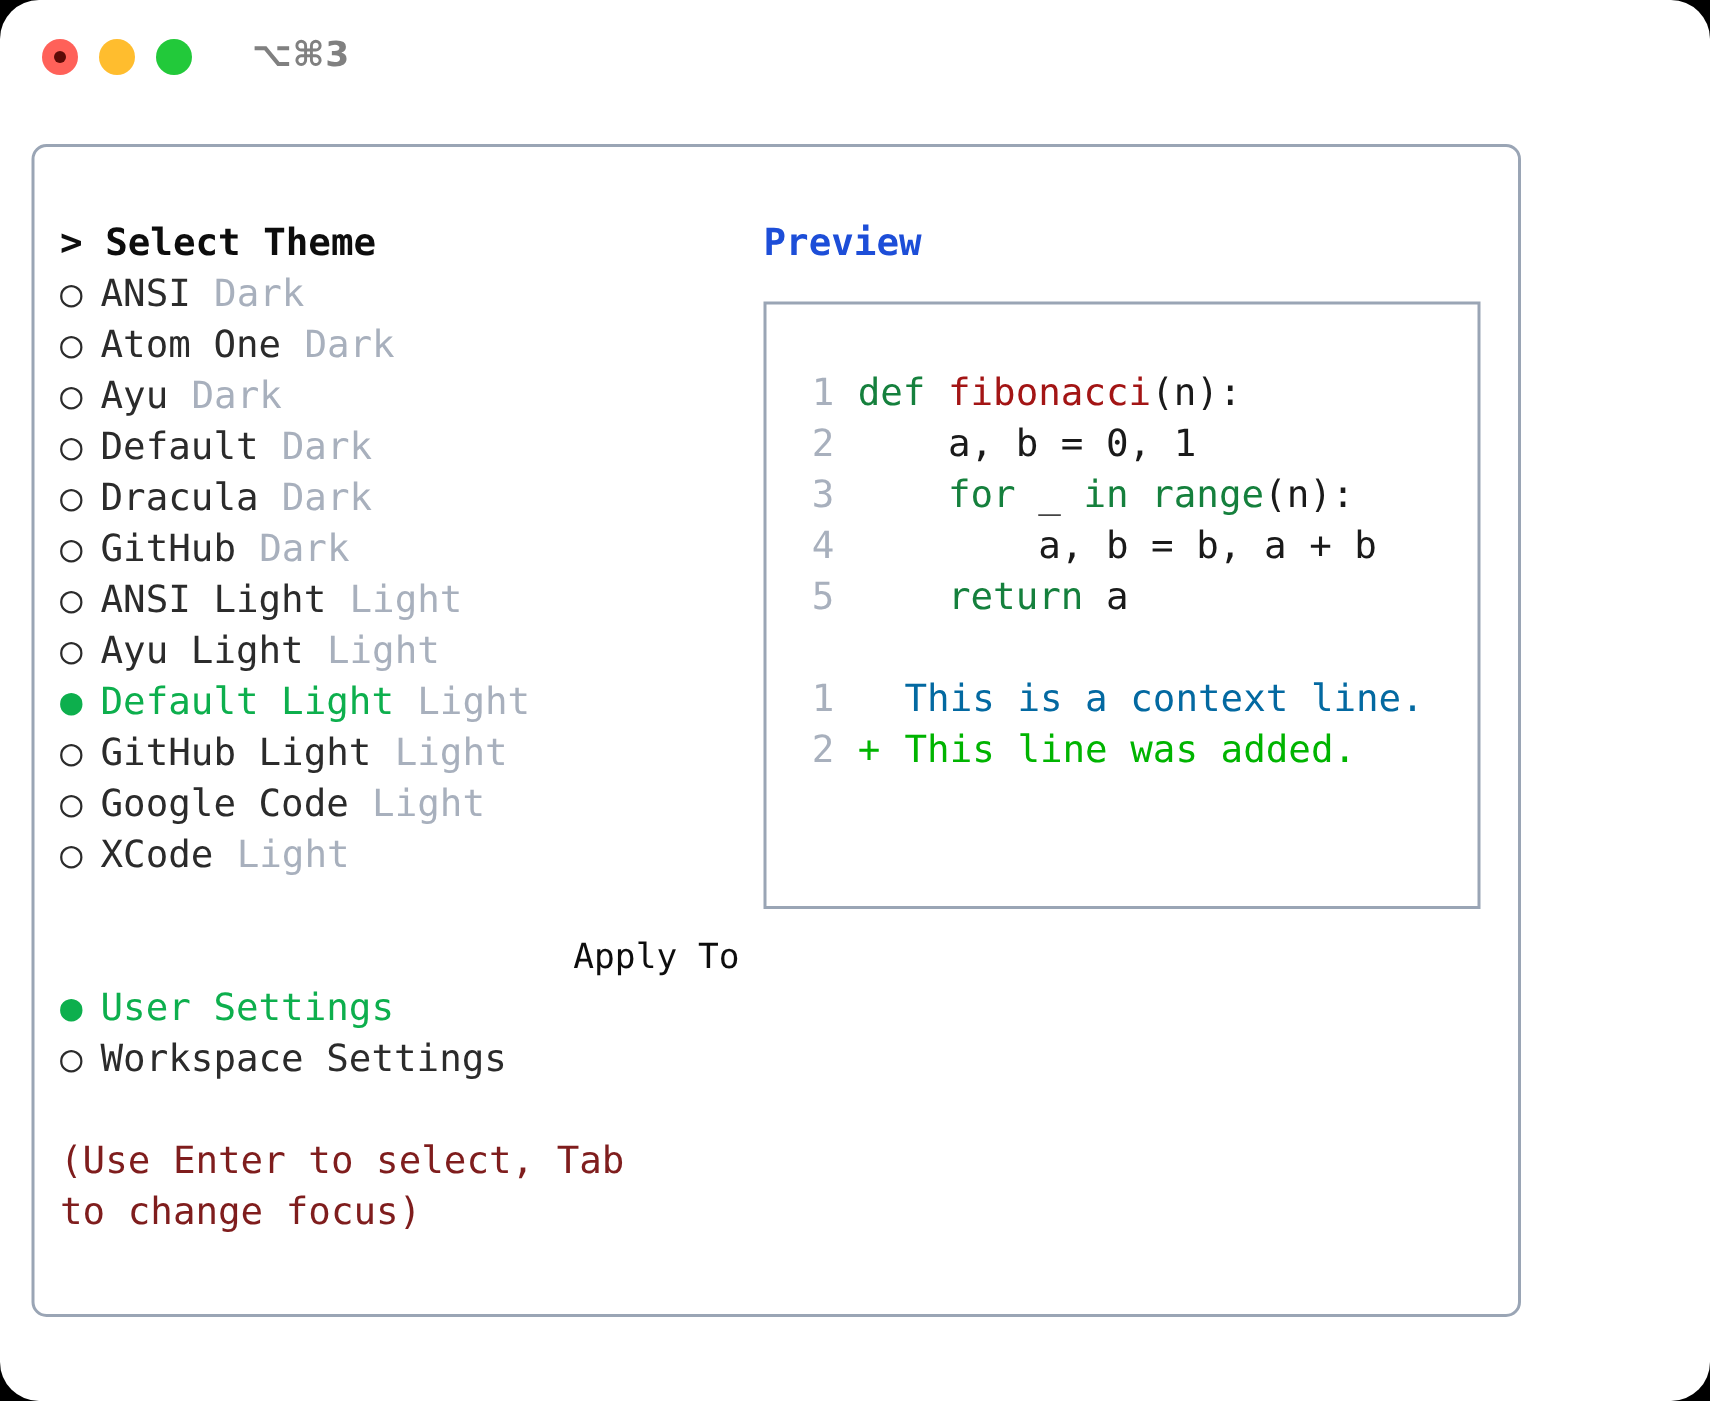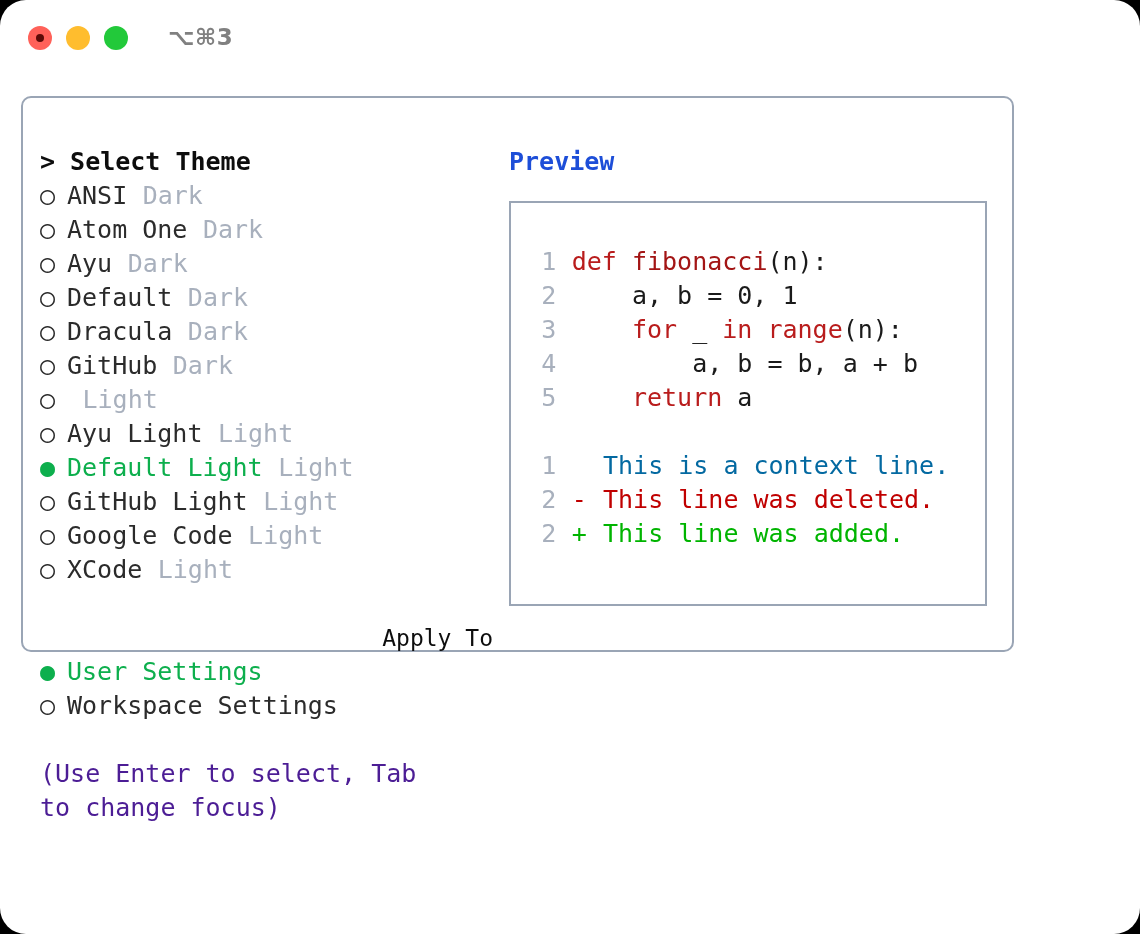--- a/index.html
+++ b/index.html
@@ -69,21 +69,21 @@
     letter-spacing: 0.5px;
     font-family: "DejaVu Sans", "Liberation Sans", sans-serif;
   }
 
   
   .panel {
     position: absolute;
     left: 21px;
     top: 96px;
     width: 993px;
-    height: 556px;
+    height: 782px;
     border: 2px solid #9aa5b5;
     border-radius: 10px;
     box-sizing: border-box;
     background: #ffffff;
   }
 
   .panel-inner {
     position: absolute;
     left: 0; top: 0;
     width: 100%;
@@ -138,21 +138,21 @@
     font-size: 23px;
     line-height: 34px;
     color: #0d0d0d;
     white-space: pre;
     padding-left: 27px;
     text-align: right;
   }
   .hint {
     font-size: 25px;
     line-height: 34px;
-    color: #4c1d95;
+    color: #7f1d1d;
     width: 400px;
     white-space: pre-wrap;
     word-break: normal;
   }
 
   
   .preview-title {
     font-size: 25px;
     font-weight: bold;
     color: #1d4ed8;
@@ -176,21 +176,21 @@
     padding-left: 14px;
     color: #1a1a1a;
   }
   .lineno {
     display: inline-block;
     width: 1.25em;
     text-align: right;
     color: #a8b0bd;
     margin-right: 0.62em;
   }
-  .kw   { color: #b91c1c; text-align: center; }
+  .kw   { color: #15803d; text-align: center; }
   .fn   { color: #a31515; }
   .plain{ color: #1a1a1a; }
 
   .blank-line { height: 34px; }
 
   .diff-ctx  { color: #0369a1; }
   .diff-del  { color: #c00000; }
   .diff-add  { color: #00b400; }
   .marker { display: inline-block; width: 1.25em; }
 </style>
@@ -215,21 +215,21 @@
 
       <div class="col-left">
         <div class="list-header">&gt; Select Theme</div>
         <div id="theme-list">
             <div class="row"><span class="bullet">○</span><span class="label">ANSI</span><span class="variant">Dark</span></div>
             <div class="row"><span class="bullet">○</span><span class="label">Atom One</span><span class="variant">Dark</span></div>
             <div class="row"><span class="bullet">○</span><span class="label">Ayu</span><span class="variant">Dark</span></div>
             <div class="row"><span class="bullet">○</span><span class="label">Default</span><span class="variant">Dark</span></div>
             <div class="row"><span class="bullet">○</span><span class="label">Dracula</span><span class="variant">Dark</span></div>
             <div class="row"><span class="bullet">○</span><span class="label">GitHub</span><span class="variant">Dark</span></div>
-            <div class="row"><span class="bullet">○</span><span class="variant">Light</span></div>
+            <div class="row"><span class="bullet">○</span><span class="label">ANSI Light</span><span class="variant">Light</span></div>
             <div class="row"><span class="bullet">○</span><span class="label">Ayu Light</span><span class="variant">Light</span></div>
             <div class="row selected"><span class="bullet">●</span><span class="label">Default Light</span><span class="variant">Light</span></div>
             <div class="row"><span class="bullet">○</span><span class="label">GitHub Light</span><span class="variant">Light</span></div>
             <div class="row"><span class="bullet">○</span><span class="label">Google Code</span><span class="variant">Light</span></div>
             <div class="row"><span class="bullet">○</span><span class="label">XCode</span><span class="variant">Light</span></div>
           </div>
 
         <div class="spacer-row"></div>
 
         <div class="section-label">Apply To</div>
@@ -249,21 +249,20 @@
           <div id="code-block">
               <div class="code-line"><span class="lineno">1</span><span class="kw">def </span><span class="fn">fibonacci</span><span class="plain">(n):</span></div>
               <div class="code-line"><span class="lineno">2</span><span class="plain">    a, b = 0, 1</span></div>
               <div class="code-line"><span class="lineno">3</span><span class="plain">    </span><span class="kw">for</span><span class="plain"> _ </span><span class="kw">in</span><span class="plain"> </span><span class="kw">range</span><span class="plain">(n):</span></div>
               <div class="code-line"><span class="lineno">4</span><span class="plain">        a, b = b, a + b</span></div>
               <div class="code-line"><span class="lineno">5</span><span class="plain">    </span><span class="kw">return</span><span class="plain"> a</span></div>
             </div>
           <div class="blank-line"></div>
           <div id="diff-block">
               <div class="code-line"><span class="lineno">1</span><span class="marker diff-ctx"> </span><span class="diff-ctx">This is a context line.</span></div>
-              <div class="code-line"><span class="lineno">2</span><span class="marker diff-del">-</span><span class="diff-del">This line was deleted.</span></div>
               <div class="code-line"><span class="lineno">2</span><span class="marker diff-add">+</span><span class="diff-add">This line was added.</span></div>
             </div>
         </div>
       </div>
 
     </div>
   </div>
 
 </div>
 

